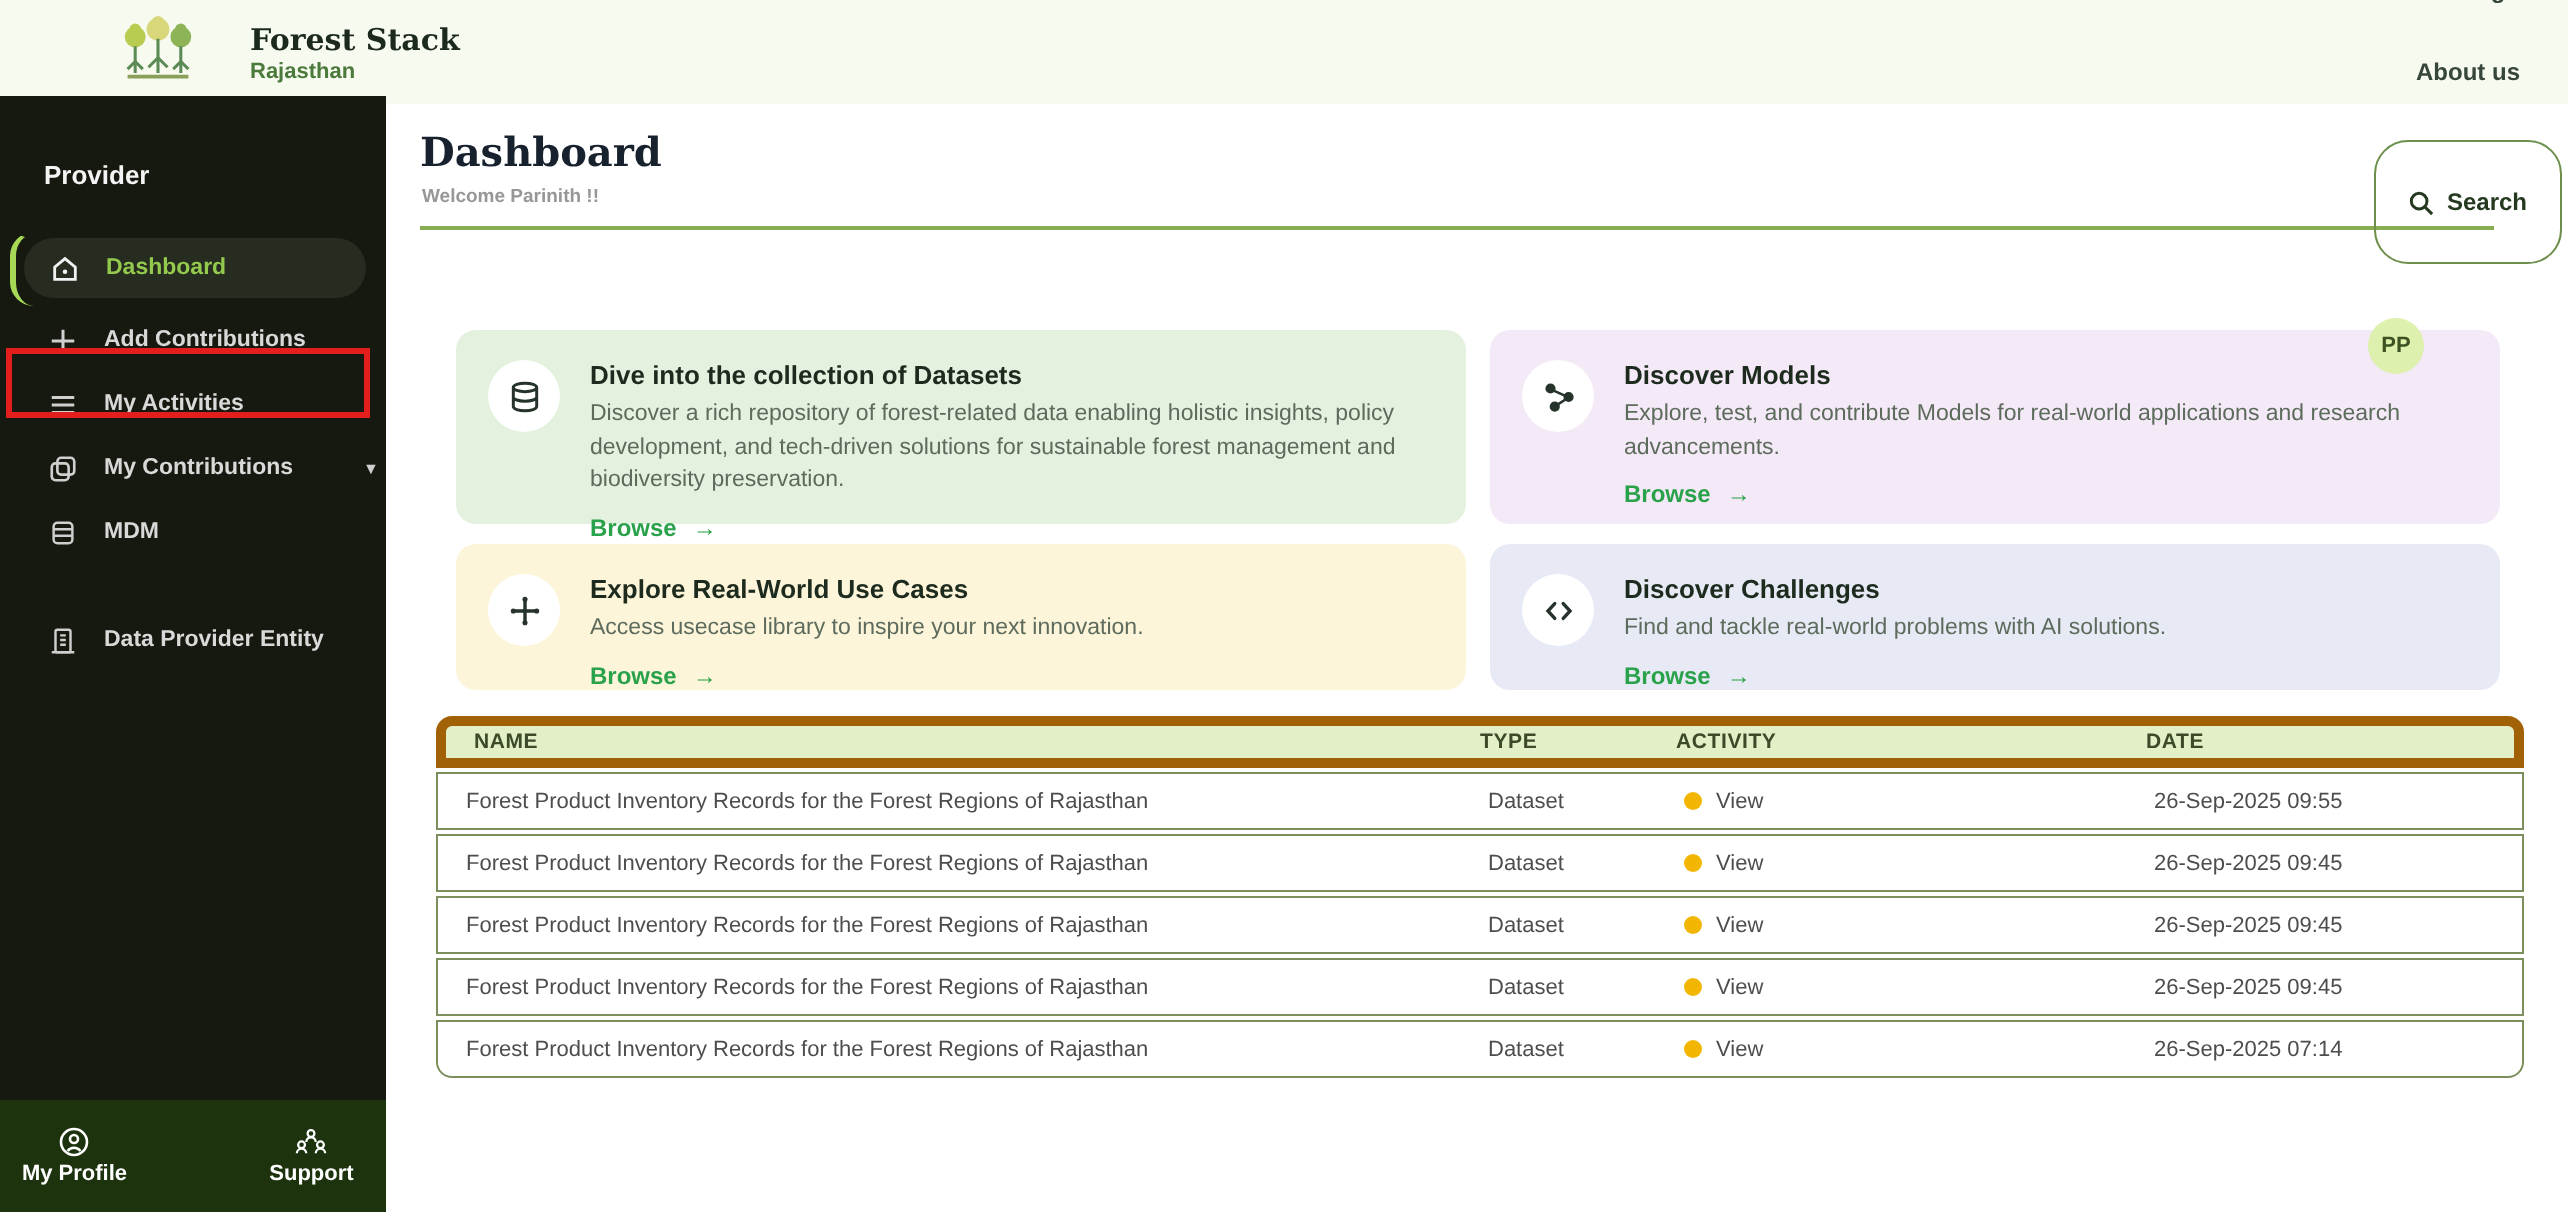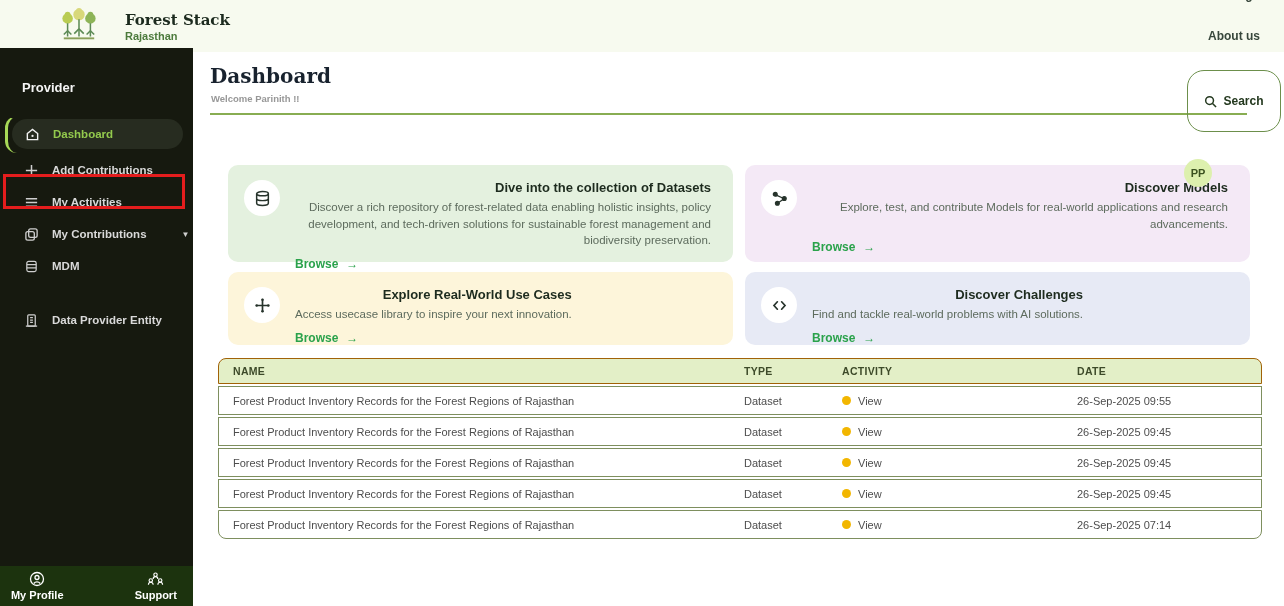--- a/index.html
+++ b/index.html
@@ -39,59 +39,59 @@
                     border-radius:18px; padding-left:12px; color:#93c94d; }
   .sb-item-active::before { content:""; position:absolute; left:-7px; top:-3px;
                     width:12px; height:36px; border-left:3px solid #a7d957;
                     border-top:1px solid transparent;
                     border-radius:12px 0 0 12px; }
   .sb-item-active .sb-ic { color:#f2f2f2; }
   .caret { margin-left:22px; font-size:8px; color:#cfcfcf; }
   .sb-gap { height:22px; }
   .annotation-box { position:absolute; left:3px; top:174px; width:182px; height:35px;
                     border:3px solid #e41d1d; z-index:9; pointer-events:none; }
-  .sb-footer { position:absolute; left:0; bottom:0; width:193px; height:40px;
+  .sb-footer { position:absolute; left:0; bottom:0; width:193px; height:56px;
                background:#1c330e; display:flex;gap:44px; }
   .sb-footer .foot-item { flex:1; display:flex; flex-direction:column; gap:2px;
                align-items:center; justify-content:center; color:#ffffff;
                font-size:11px; font-weight:600; cursor:pointer; }
   .foot-item svg { color:#ffffff; }
 
   
   .main { position:absolute; left:193px; top:52px; width:1091px; height:554px;
           background:#ffffff; }
   .page-title { font-family:"DejaVu Serif", serif; font-weight:bold; font-size:20px;
                 color:#18222e; margin:12px 0 0 17px; }
   .welcome { font-size:9.5px; color:#979797; margin:5px 0 0 18px; font-weight:600; }
   .green-rule { height:2px; background:#88ad52; margin:9px 37px 0 17px; border:none; }
 
   
   .cards { margin:50px 34px 0 35px; display:grid; grid-template-columns:1fr 1fr;
-           column-gap:12px; row-gap:10px;text-align:right; }
+           column-gap:12px; row-gap:10px; }
   .card { border-radius:10px; padding:13px 22px 12px 16px; display:flex; gap:15px;
           cursor:pointer; }
   .card-r1 { height:97px; }
   .card-r2 { height:73px; }
   .card-bubble { width:36px; height:36px; min-width:36px; border-radius:50%;
                  background:#ffffff; display:flex; align-items:center;
                  justify-content:center; color:#26332b; margin-top:2px; }
   .card-title { font-size:13px; font-weight:700; color:#1d2b1e; margin-top:2px; }
   .card-desc { font-size:11.5px; color:#5d6b5d; line-height:1.45; margin-top:4px;
                max-width:420px; }
   .card-browse { font-size:12px; font-weight:700; color:#2aa24b; margin-top:8px;
                  display:flex; align-items:center; gap:8px; }
   .bg-green   { background:#e4f1df; }
   .bg-purple  { background:#f4e9f6; }
   .bg-yellow  { background:#fdf5da; }
   .bg-lavender{ background:#e7eaf5; }
 
   
   .tbl { margin:13px 22px 0 25px; width:1044px; }
   .tbl-head { display:flex; align-items:center; background:#e3efc7;
-              border:1px solid #a16207; border-radius:8px 8px 0 0; height:26px;
+              border:5px solid #a16207; border-radius:8px 8px 0 0; height:26px;
               font-size:10.5px; font-weight:700; color:#3d4a29; letter-spacing:.3px; }
   .tbl-row { display:flex; align-items:center; background:#ffffff;
              border:1px solid #7e8f5e; height:29px; margin-top:2px;
              font-size:11px; color:#4d4d4d; cursor:pointer; }
   .tbl-row:last-child { border-radius:0 0 8px 8px; }
   .c-name { flex:1; padding-left:14px; }
   .c-type { width:98px; }
   .c-act  { width:235px; display:flex; align-items:center; gap:7px; }
   .c-date { width:184px; }
   .dot { width:9px; height:9px; border-radius:50%; background:#f2b600; display:inline-block; }

